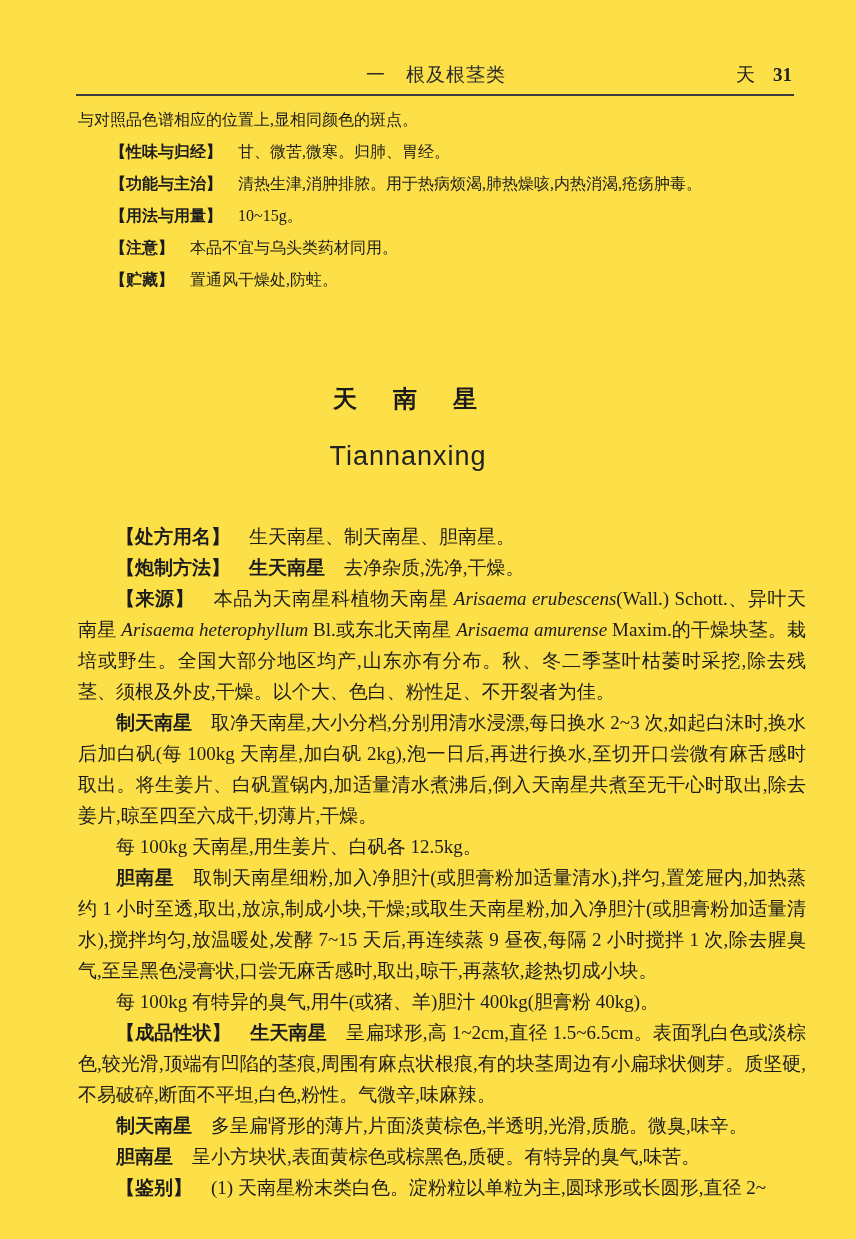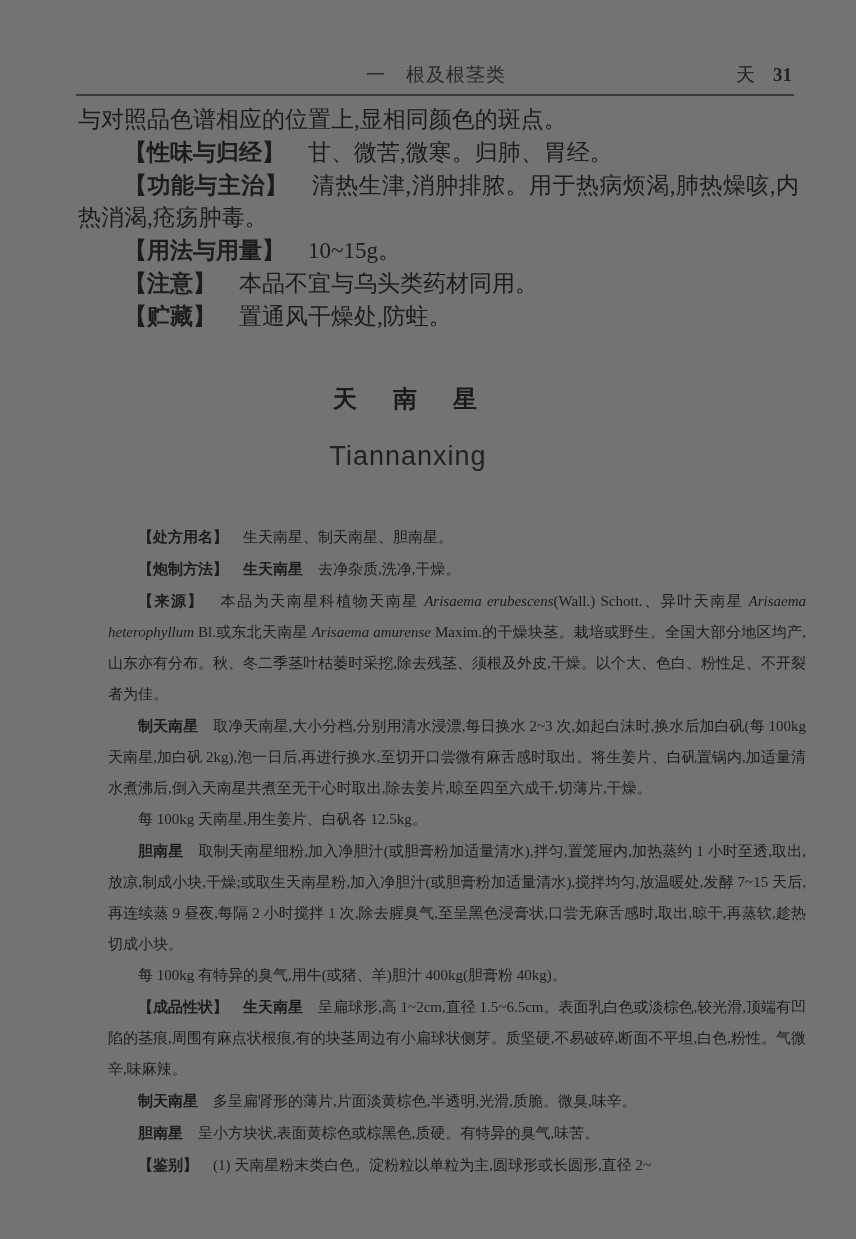--- a/index.html
+++ b/index.html
@@ -2,21 +2,21 @@
 <html><head>
 <meta charset="utf-8">
 <style>
   * { box-sizing: border-box; margin: 0; padding: 0; }
   html, body { background: #e8e8e6; }
   .page {
     position: relative;
     width: 856px;
     height: 1239px;
     margin: 0 auto;
-    background: #737373;
+    background: #fde047;
     color: #1c1c1c;
     font-family: "Liberation Serif", serif;
     overflow: hidden;
   }
   
   .page-header {
     position: absolute;
     top: 62px; left: 78px; right: 62px;
     height: 26px;
     font-size: 19px;
@@ -38,29 +38,28 @@
   .header-rule {
     position: absolute;
     top: 94px; left: 76px; right: 62px;
     height: 2px;
     background: #3b3b3b;
   }
   
   .content-top {
     position: absolute;
     top: 104px; left: 78px; right: 57px;
-    font-size: 23px;
+    font-size: 16px;
     line-height: 32px;
   }
   .content-bottom {
     position: absolute;
     top: 521px; left: 78px; right: 50px;
-    font-size: 15px;
+    font-size: 19px;
     line-height: 31px;
-    margin-left: 30px;
   }
   p.para {
     text-align: justify;
     color: #1c1c1c;
   }
   p.para.indent { text-indent: 2em; }
   .seg-b {
     font-weight: bold;
     font-family: "Liberation Sans", sans-serif;
   }

